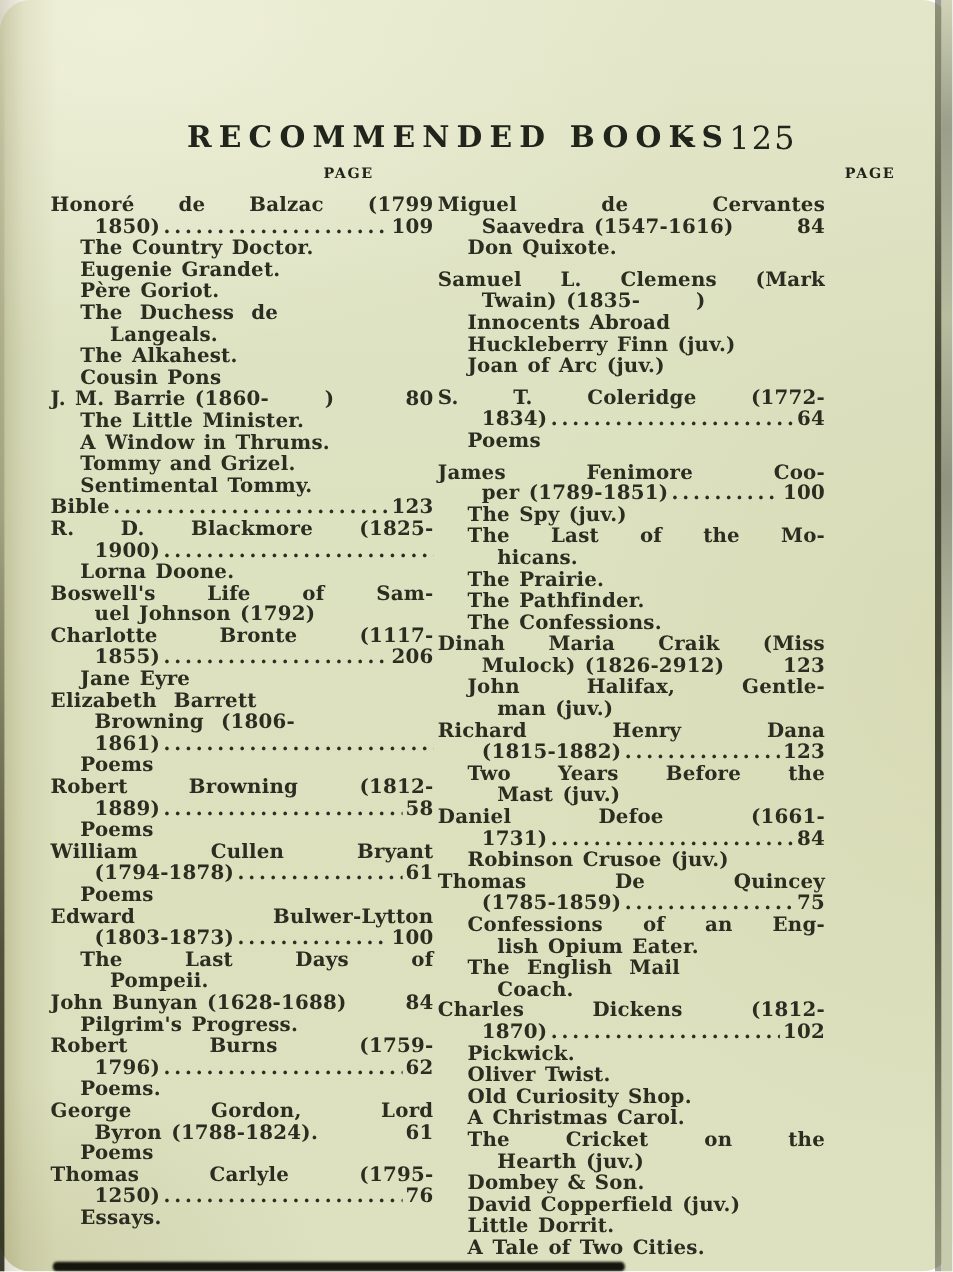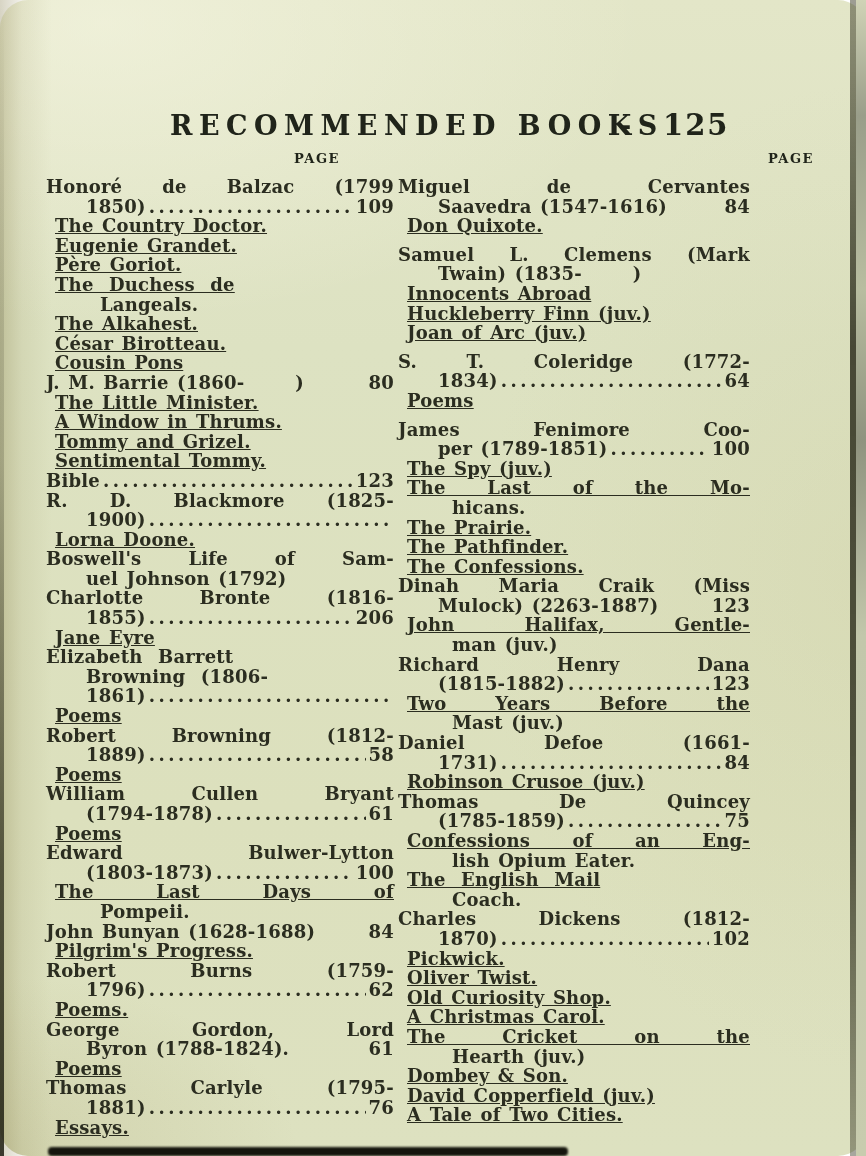--- a/index.html
+++ b/index.html
@@ -12,31 +12,31 @@
     background:
       radial-gradient(900px 500px at 12% 2%, rgba(248,248,230,.55), rgba(248,248,230,0) 60%),
       radial-gradient(700px 900px at 100% 50%, rgba(205,205,160,.30), rgba(205,205,160,0) 55%),
       radial-gradient(500px 300px at 0% 100%, rgba(150,140,80,.18), rgba(150,140,80,0) 60%),
       linear-gradient(180deg,#e3e6c8 0%,#dde2c2 30%,#dce0bd 70%,#dde1c0 100%);
     border-radius: 28px;
   }
   .header{position:absolute;top:110px;left:0;width:100%;height:40px;color:var(--ink-dark);}
   .hd-title{position:absolute;left:170px;top:0;font-weight:bold;font-size:27px;letter-spacing:6.5px;white-space:nowrap;}
   .hd-dash{position:absolute;left:620px;top:0;font-weight:bold;font-size:27px;}
-  .hd-num{position:absolute;left:663px;top:-2px;font-weight:bold;font-size:29px;letter-spacing:2px;}
+  .hd-num{position:absolute;left:663px;top:-2px;font-weight:normal;font-size:29px;letter-spacing:2px;}
   .pagelabel{position:absolute;top:151px;font-weight:bold;font-size:13px;letter-spacing:1.5px;color:var(--ink-dark);}
   .pagelabel.pl-left{left:294px;}
   .pagelabel.pl-right{left:768px;}
   .col{position:absolute;top:177px;font-weight:bold;font-size:18px;line-height:19.6px;
        color:var(--ink);letter-spacing:.2px;word-spacing:2px;}
   #col-left{left:46px;width:348px;}
   #col-right{left:398px;width:352px;}
   .line{white-space:nowrap;}
   .line.i1{margin-left:40px;}
-  .line.i2{margin-left:9px;text-decoration:underline;}
+  .line.i2{margin-left:27px;}
   .line.i3{margin-left:54px;}
   .line.just{white-space:normal;text-align:justify;text-align-last:justify;}
   .line.sp{word-spacing:9px;}
   .line.gap{margin-top:9px;}
   .line.flex{display:flex;align-items:center;}
   .line.flex.between{justify-content:space-between;}
   .dots{flex:1 1 auto;overflow:hidden;white-space:nowrap;letter-spacing:3.5px;padding:0 3px;}
   .pg{padding-left:3px;}
   .edge{position:absolute;pointer-events:none;}
   .gutter{left:0;top:0;width:52px;height:100%;
@@ -68,21 +68,20 @@
         <span class="t">1850)</span>
         <span class="dots">............................................................</span>
         <span class="pg">109</span>
       </div>
       <div class="line i2">The Country Doctor.</div>
       <div class="line i2">Eugenie Grandet.</div>
       <div class="line i2">Père Goriot.</div>
       <div class="line i2 sp">The Duchess de</div>
       <div class="line i3">Langeals.</div>
       <div class="line i2">The Alkahest.</div>
-      <div class="line i2">César Birotteau.</div>
       <div class="line i2">Cousin Pons</div>
       <div class="line i0 flex between">
         <span class="t">J. M. Barrie (1860-&nbsp;&nbsp;&nbsp;&nbsp;&nbsp;&nbsp;)</span>
         <span class="pg">80</span>
       </div>
       <div class="line i2">The Little Minister.</div>
       <div class="line i2">A Window in Thrums.</div>
       <div class="line i2">Tommy and Grizel.</div>
       <div class="line i2">Sentimental Tommy.</div>
       <div class="line i0 flex">
@@ -91,21 +90,21 @@
         <span class="pg">123</span>
       </div>
       <div class="line i0 just">R. D. Blackmore (1825-</div>
       <div class="line i1 flex">
         <span class="t">1900)</span>
         <span class="dots">............................................................</span>
       </div>
       <div class="line i2">Lorna Doone.</div>
       <div class="line i0 just">Boswell's Life of Sam-</div>
       <div class="line i1">uel Johnson (1792)</div>
-      <div class="line i0 just">Charlotte Bronte (1816-</div>
+      <div class="line i0 just">Charlotte Bronte (1117-</div>
       <div class="line i1 flex">
         <span class="t">1855)</span>
         <span class="dots">............................................................</span>
         <span class="pg">206</span>
       </div>
       <div class="line i2">Jane Eyre</div>
       <div class="line i0 sp">Elizabeth Barrett</div>
       <div class="line i1 sp">Browning (1806-</div>
       <div class="line i1 flex">
         <span class="t">1861)</span>
@@ -147,21 +146,21 @@
       </div>
       <div class="line i2">Poems.</div>
       <div class="line i0 just">George Gordon, Lord</div>
       <div class="line i1 flex between">
         <span class="t">Byron (1788-1824).</span>
         <span class="pg">61</span>
       </div>
       <div class="line i2">Poems</div>
       <div class="line i0 just">Thomas Carlyle (1795-</div>
       <div class="line i1 flex">
-        <span class="t">1881)</span>
+        <span class="t">1250)</span>
         <span class="dots">............................................................</span>
         <span class="pg">76</span>
       </div>
       <div class="line i2">Essays.</div>
     </div>
   <div id="col-right" class="col">
       <div class="line i0 just">Miguel de Cervantes</div>
       <div class="line i1 flex between">
         <span class="t">Saavedra (1547-1616)</span>
         <span class="pg">84</span>
@@ -186,21 +185,21 @@
         <span class="pg">100</span>
       </div>
       <div class="line i2">The Spy (juv.)</div>
       <div class="line i2 just">The Last of the Mo-</div>
       <div class="line i3">hicans.</div>
       <div class="line i2">The Prairie.</div>
       <div class="line i2">The Pathfinder.</div>
       <div class="line i2">The Confessions.</div>
       <div class="line i0 just">Dinah Maria Craik (Miss</div>
       <div class="line i1 flex between">
-        <span class="t">Mulock) (2263-1887)</span>
+        <span class="t">Mulock) (1826-2912)</span>
         <span class="pg">123</span>
       </div>
       <div class="line i2 just">John Halifax, Gentle-</div>
       <div class="line i3">man (juv.)</div>
       <div class="line i0 just">Richard Henry Dana</div>
       <div class="line i1 flex">
         <span class="t">(1815-1882)</span>
         <span class="dots">............................................................</span>
         <span class="pg">123</span>
       </div>
@@ -230,20 +229,21 @@
         <span class="pg">102</span>
       </div>
       <div class="line i2">Pickwick.</div>
       <div class="line i2">Oliver Twist.</div>
       <div class="line i2">Old Curiosity Shop.</div>
       <div class="line i2">A Christmas Carol.</div>
       <div class="line i2 just">The Cricket on the</div>
       <div class="line i3">Hearth (juv.)</div>
       <div class="line i2">Dombey &amp; Son.</div>
       <div class="line i2">David Copperfield (juv.)</div>
+      <div class="line i2">Little Dorrit.</div>
       <div class="line i2">A Tale of Two Cities.</div>
     </div>
 
   <div class="edge gutter"></div>
   <div class="edge left-line"></div>
   <div class="edge right-line"></div>
   <div class="edge right-strip"></div>
   <div class="edge bottom-bar"></div>
 </div>
 

